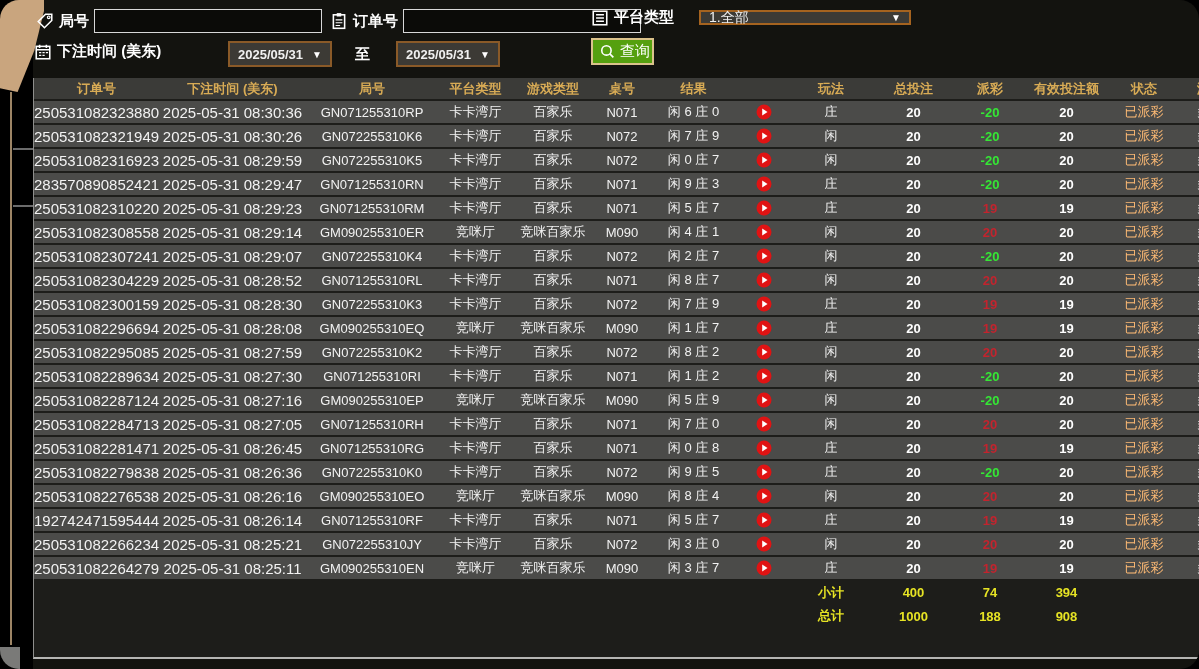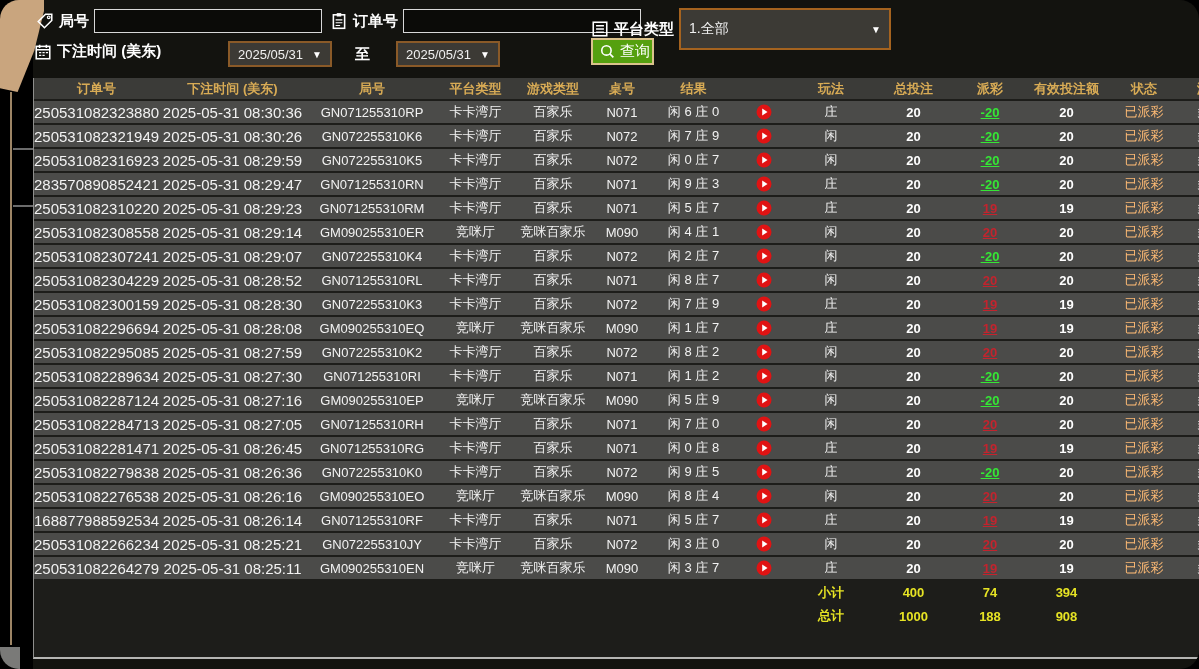--- a/index.html
+++ b/index.html
@@ -17,36 +17,36 @@
 
   
   .filter-bar { position:absolute; left:33px; top:0; right:0; height:78px; }
   .fgroup { position:absolute; display:flex; align-items:center; gap:5px; color:#fff; }
   .flabel { font-size:15px; font-weight:bold; color:#fff; white-space:nowrap; }
   .ficon { display:inline-flex; width:18px; height:18px; }
   .tinput { background:#0b0b08; border:1px solid #d8d8d8; height:24px; color:#eee; font-size:13px; padding:0 5px; }
   .sel { display:flex; align-items:center; justify-content:space-between; background:#3c3a35;
          border:2px solid #a5631f; color:#f0f0f0; padding:0 8px; cursor:pointer; }
   .sel .caret { font-size:10px; color:#fff; margin-left:8px; }
-  .datesel { height:26px; width:104px; font-size:13px; font-weight:normal; border-color:#8a5a28; }
-  .platsel { height:42px; width:212px; font-size:14px; }
+  .datesel { height:26px; width:104px; font-size:13px; font-weight:bold; border-color:#8a5a28; }
+  .platsel { height:15px; width:212px; font-size:14px;margin-left:20px; }
   .zhi { font-size:15px; font-weight:bold; color:#fff; }
   .search-btn { display:inline-flex; align-items:center; gap:4px; background:#55a00f; border:2px solid #dbc28b;
                 color:#fff; font-size:15px; padding:2px 2px 3px 6px; height:27px; cursor:pointer; }
 
   
   .table-wrap { position:absolute; left:33px; top:78px; width:1166px; height:581px; overflow:hidden;
                 border-left:1px solid #8e8e8c; border-bottom:2px solid #b5b5b3; background:#1d1d1a; }
   table { border-collapse:collapse; table-layout:fixed; width:1240px; }
   th,td { font-size:13px; height:24px; padding:0; text-align:center; white-space:nowrap; overflow:hidden; }
   thead th { background:#3b3b38; color:#d8ab55; font-weight:bold; height:22px; border-bottom:2px solid #1d1d1a; }
   tbody td { background:#4b4b49; color:#f2f2f2; border-bottom:2px solid #1d1d1a; }
   td.c-order, td.c-time { font-size:15px; }
   td.c-total, td.c-valid { font-weight:bold; color:#fff; }
-  td.c-payout { font-weight:bold;text-decoration:underline; }
+  td.c-payout { font-weight:bold; }
   .pay-win  { color:#c2242e; }
   .pay-lose { color:#35e635; }
   td.c-status { color:#fdba74; }
   th.h-mode, td.c-mode { text-align:left; padding-left:18px; }
   .sum-row td { color:#e6e324; font-weight:bold; }
   .play-btn { display:inline-block; width:16px; height:16px; vertical-align:middle; cursor:pointer; }
   svg { display:block; }
 </style>
 </head>
 <body>
@@ -561,21 +561,21 @@
       </span>
     </td>
     <td class="c-method">闲</td>
     <td class="c-total">20</td>
     <td class="c-payout pay-win">20</td>
     <td class="c-valid">20</td>
     <td class="c-status">已派彩</td>
     <td class="c-mode">多台</td>
   </tr>
           <tr>
-    <td class="c-order">168877988592534</td>
+    <td class="c-order">192742471595444</td>
     <td class="c-time">2025-05-31 08:26:14</td>
     <td class="c-round">GN071255310RF</td>
     <td class="c-plat">卡卡湾厅</td>
     <td class="c-game">百家乐</td>
     <td class="c-table">N071</td>
     <td class="c-result">闲 5 庄 7</td>
     <td class="c-play">
       <span class="play-btn">
         <svg width="16" height="16" viewBox="0 0 16 16">
                   <circle cx="8" cy="8" r="7.5" fill="#e01313"></circle>

